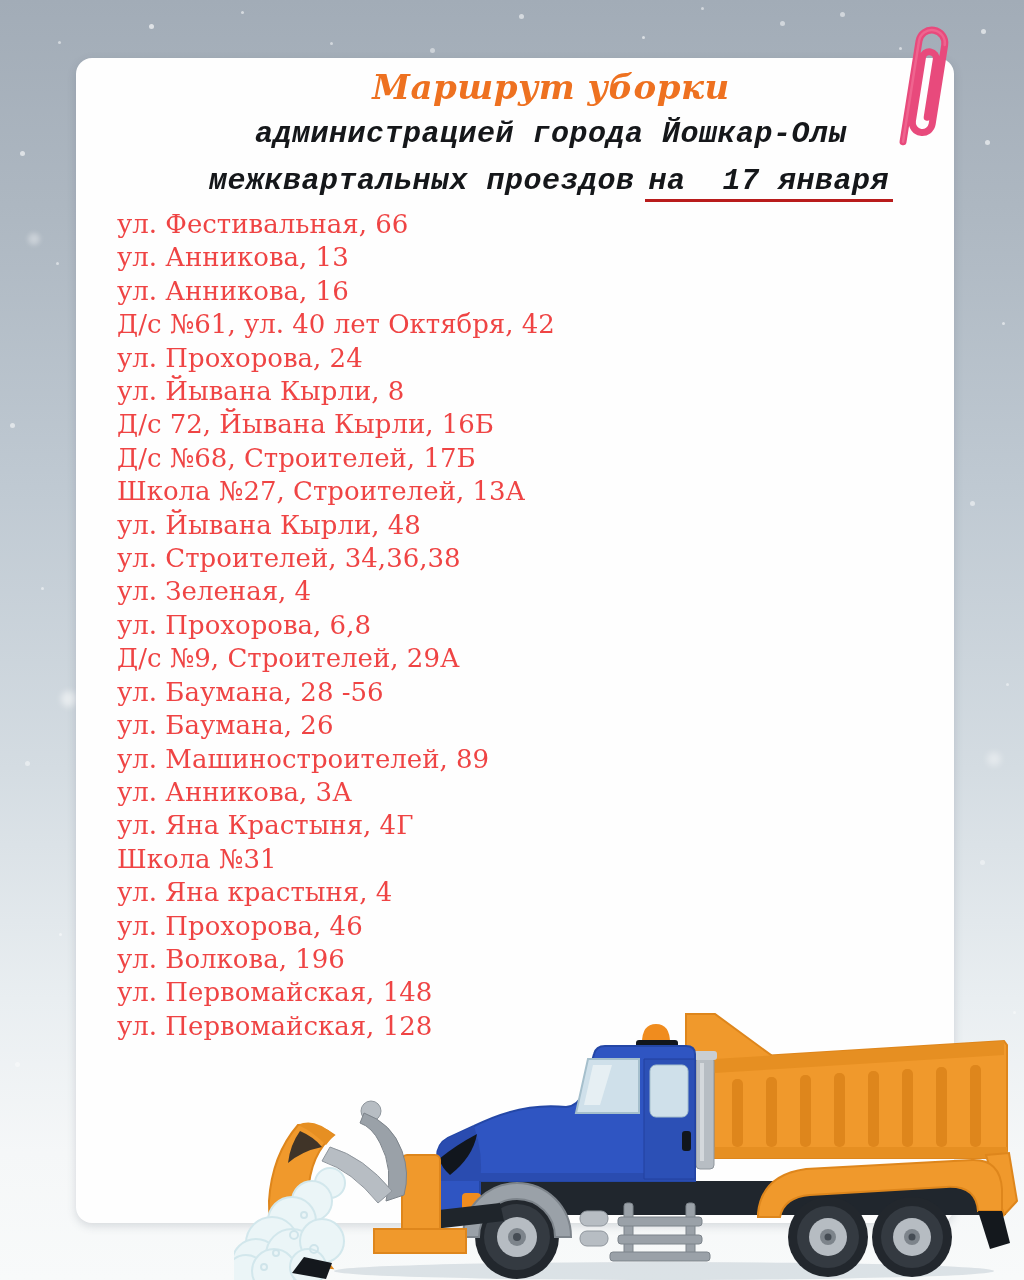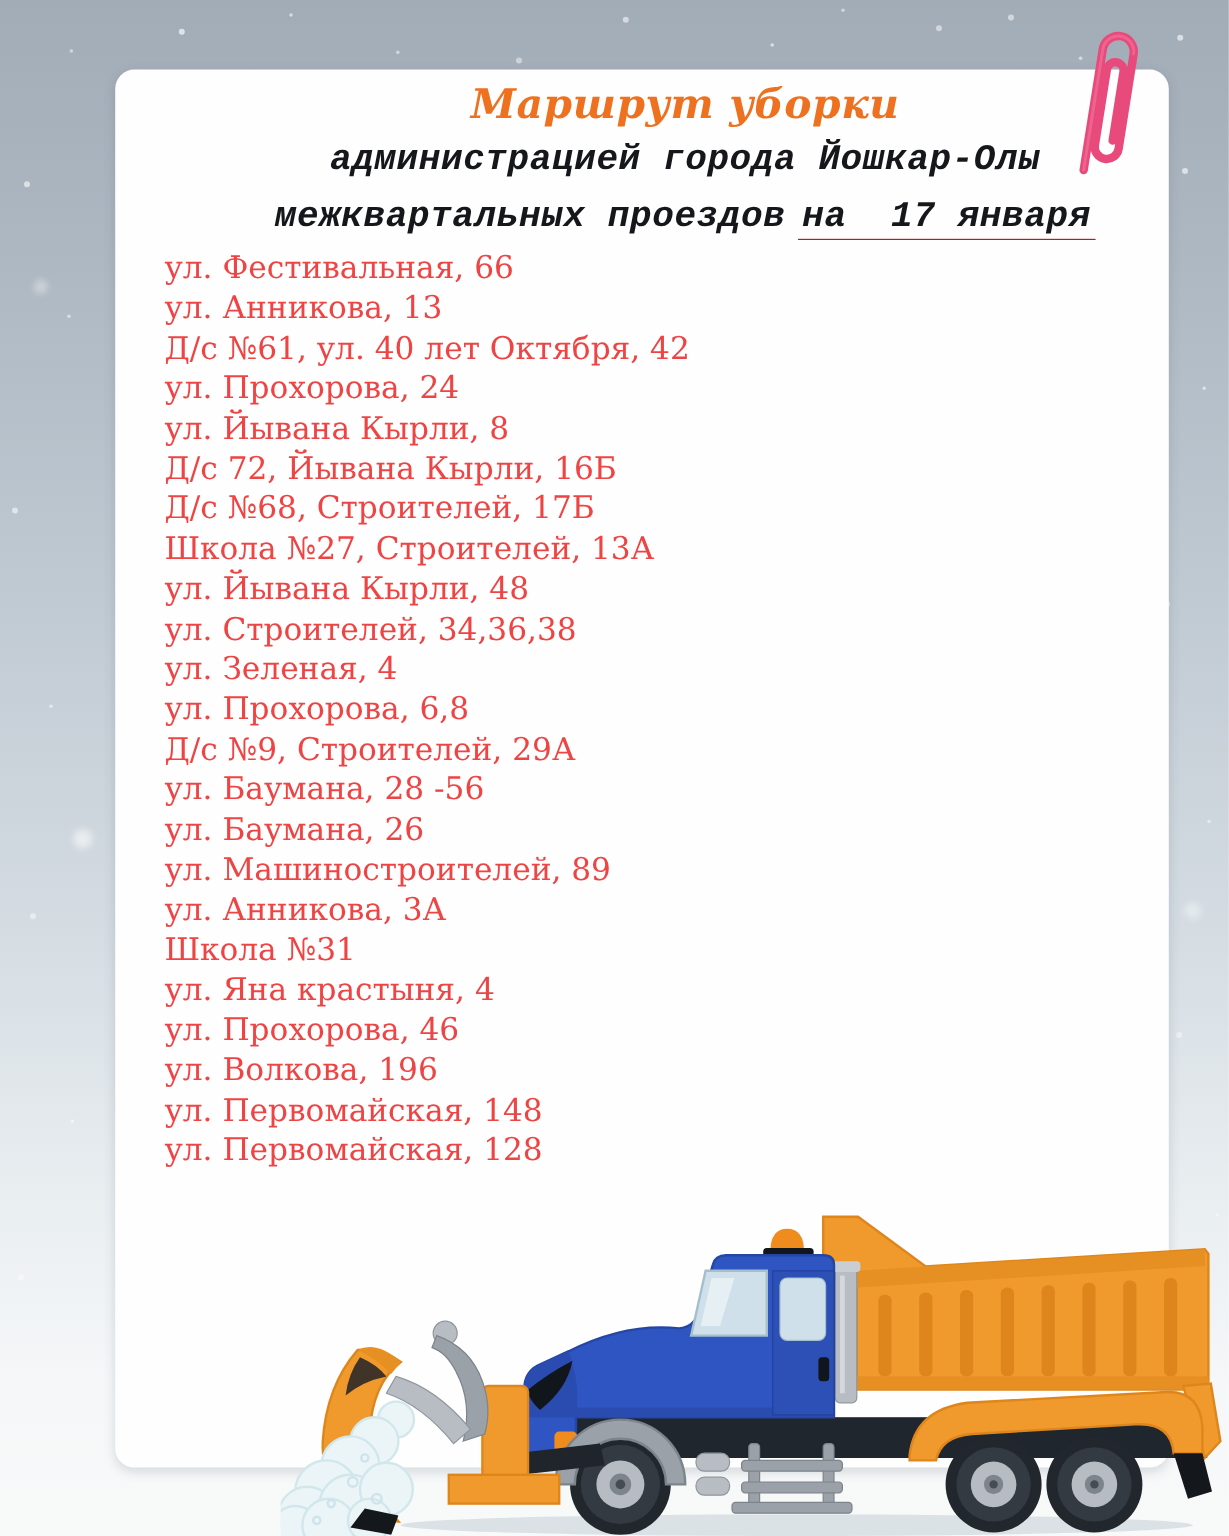--- a/index.html
+++ b/index.html
@@ -25,62 +25,63 @@
       1013px 1011px 0 0 rgba(255,255,255,.45);
   }
   .snow-blur{position:absolute;left:0;top:0;width:8px;height:8px;border-radius:50%;background:transparent;z-index:0;
     box-shadow:65px 695px 6px 4px rgba(255,255,255,.55), 30px 235px 5px 2px rgba(255,255,255,.35),
       990px 755px 6px 3px rgba(255,255,255,.4), 155px 455px 5px 2px rgba(255,255,255,.3);
   }
   .card{
     position:absolute;left:76px;top:58px;width:878px;height:1165px;
     background:#fefefe;border-radius:16px;z-index:1;
     box-shadow:0 3px 10px rgba(60,70,90,.18);
-    margin-left:20px;
   }
   .title-block{padding-top:6px;text-align:center;margin-left:72px;
     font-style:italic;font-weight:bold;letter-spacing:.5px;line-height:47px;}
   .title-line1{font-size:34px;color:#ee7120;}
   .title-line2,.title-line3{font-size:30px;color:#15171a;font-family:Liberation Mono, monospace;}
-  .title-date{white-space:pre;border-bottom:1px solid #b91c1c;padding:0 4px 1px 4px;margin-left:10px;}
+  .title-date{white-space:pre;border-bottom:3px solid #b91c1c;padding:0 4px 1px 4px;margin-left:10px;}
   .addr-list{list-style:none;margin:3px 0 0 0;padding:0 0 0 41px;
     font-size:26px;line-height:33.4px;color:#ef4444;}
   .truck-wrap{position:absolute;left:234px;top:1005px;width:790px;height:275px;z-index:2;}
   .clip-wrap{position:absolute;left:890px;top:10px;width:64px;height:152px;z-index:3;}
 </style>
 </head>
 <body>
 
 <div class="snow-dots"></div>
 <div class="snow-blur"></div>
 
 <div class="card">
   <div class="title-block">
     <div class="title-line1">Маршрут уборки</div>
     <div class="title-line2">администрацией города Йошкар-Олы</div>
     <div class="title-line3"><span>межквартальных проездов</span><span class="title-date">на  17 января</span></div>
   </div>
   <ul class="addr-list">
       <li>ул. Фестивальная, 66</li>
       <li>ул. Анникова, 13</li>
+      <li>ул. Анникова, 16</li>
       <li>Д/с №61, ул. 40 лет Октября, 42</li>
       <li>ул. Прохорова, 24</li>
       <li>ул. Йывана Кырли, 8</li>
       <li>Д/с 72, Йывана Кырли, 16Б</li>
       <li>Д/с №68, Строителей, 17Б</li>
       <li>Школа №27, Строителей, 13А</li>
       <li>ул. Йывана Кырли, 48</li>
       <li>ул. Строителей, 34,36,38</li>
       <li>ул. Зеленая, 4</li>
       <li>ул. Прохорова, 6,8</li>
       <li>Д/с №9, Строителей, 29А</li>
       <li>ул. Баумана, 28 -56</li>
       <li>ул. Баумана, 26</li>
       <li>ул. Машиностроителей, 89</li>
       <li>ул. Анникова, 3А</li>
+      <li>ул. Яна Крастыня, 4Г</li>
       <li>Школа №31</li>
       <li>ул. Яна крастыня, 4</li>
       <li>ул. Прохорова, 46</li>
       <li>ул. Волкова, 196</li>
       <li>ул. Первомайская, 148</li>
       <li>ул. Первомайская, 128</li>
     </ul>
 </div>
 
 <div class="truck-wrap">

